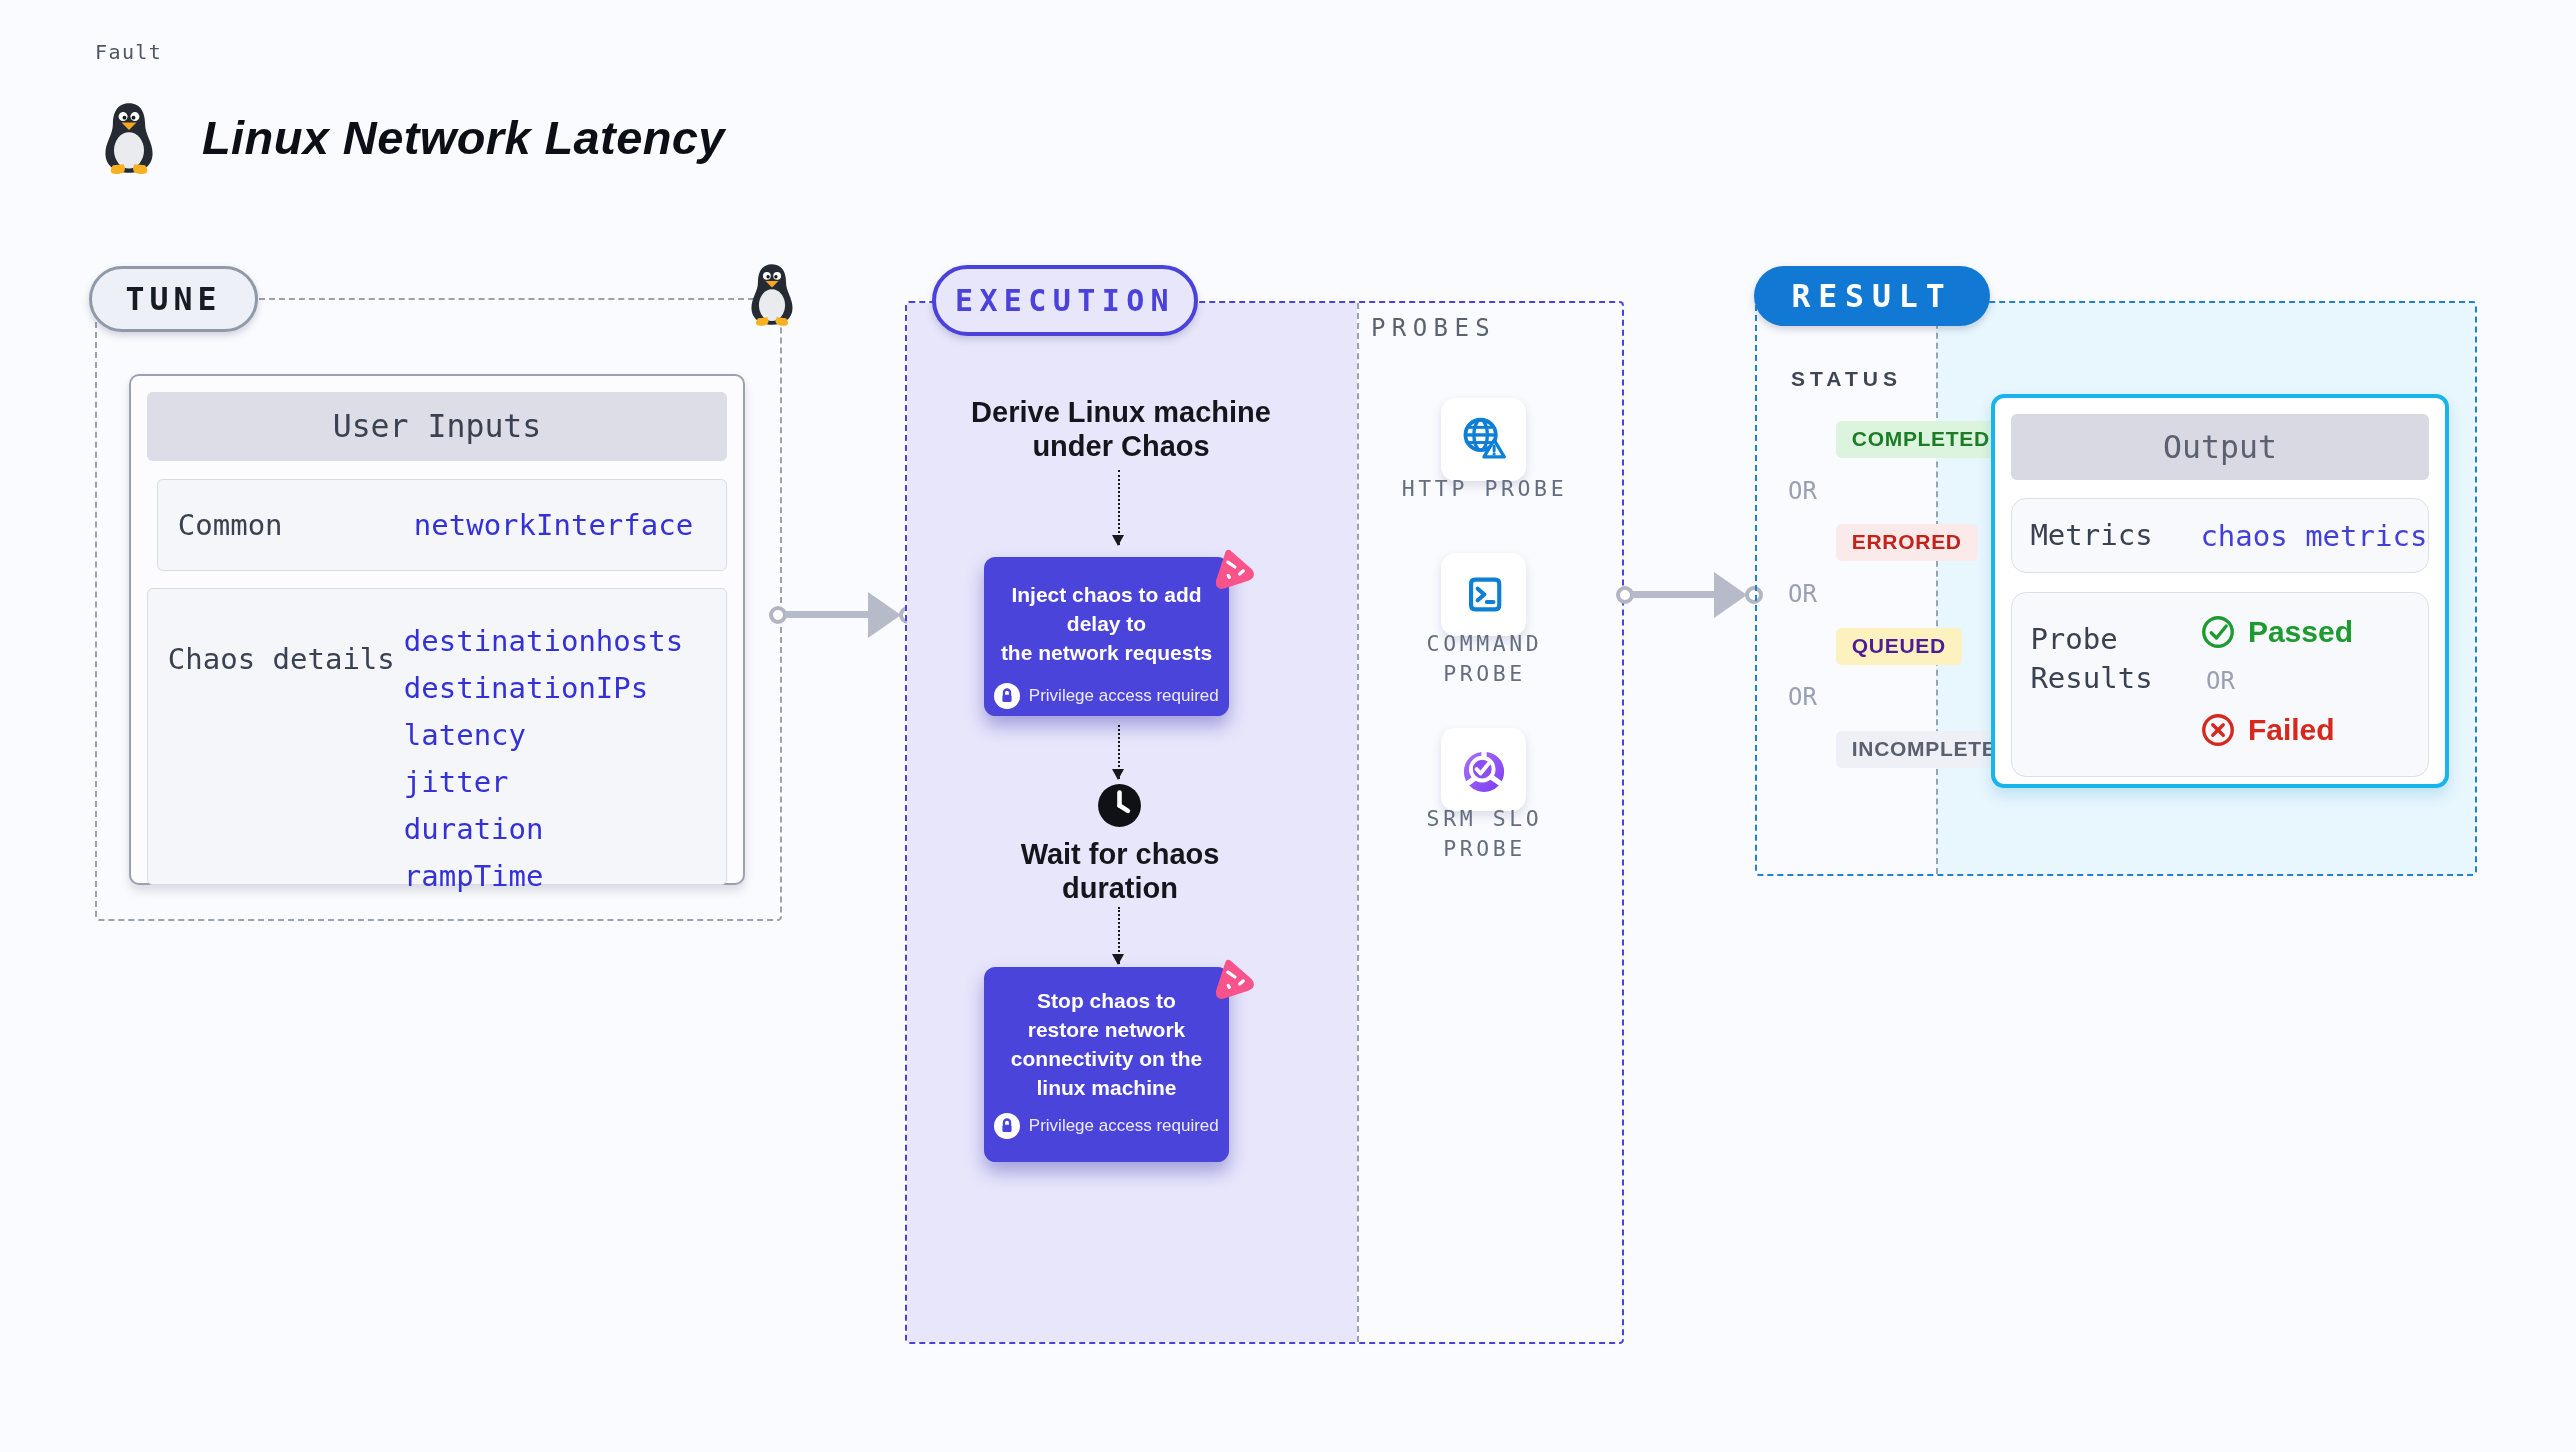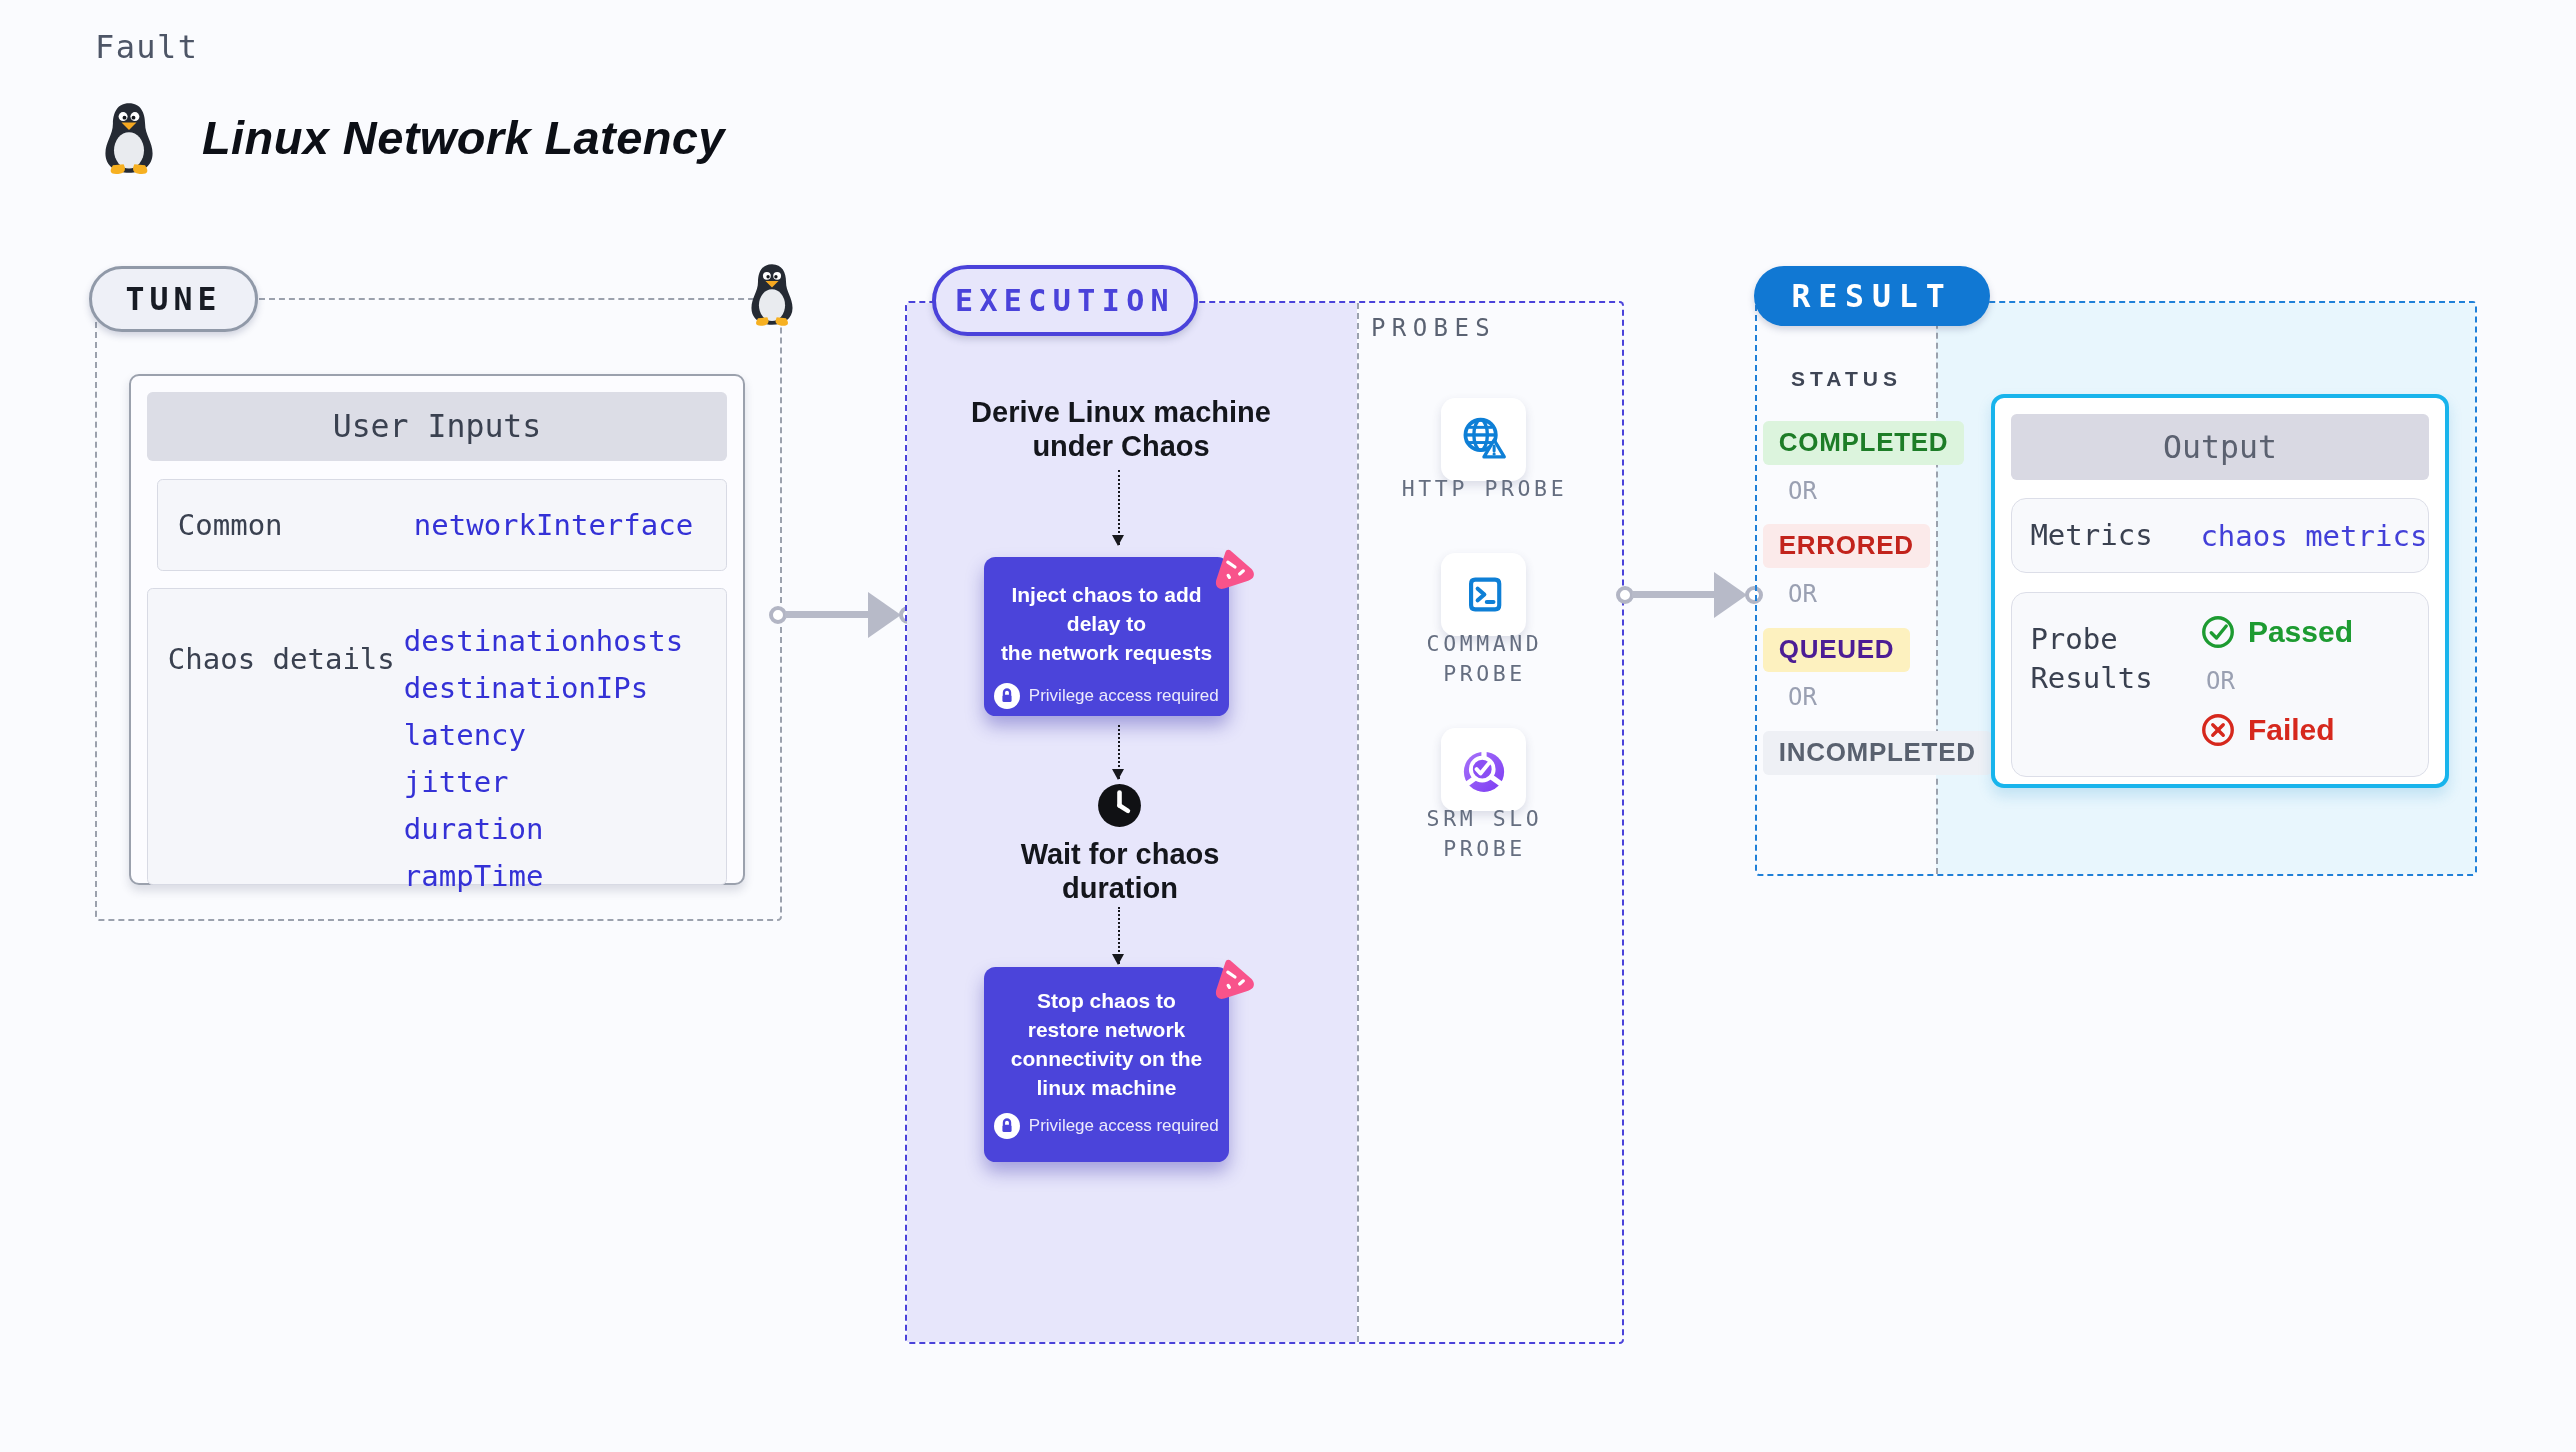--- a/index.html
+++ b/index.html
@@ -3,21 +3,21 @@
 <meta charset="utf-8">
 <style>
   html,body{margin:0;padding:0;background:#fafbfe;}
   .canvas{position:relative;width:2576px;height:1452px;background:#fafbfe;overflow:hidden;
           font-family:"DejaVu Sans Mono",monospace;color:#1a1e27;}
   .abs{position:absolute;}
   .pre{white-space:pre-line;}
   .sans{font-family:"Liberation Sans","DejaVu Sans",sans-serif;}
 
   
-  .kicker{left:95px;top:28px;font-size:32px;color:#4d5566;letter-spacing:1.4px;}
+  .kicker{left:95px;top:40px;font-size:20px;color:#4d5566;letter-spacing:1.4px;}
   .page-title{left:202px;top:110px;font-size:47px;font-weight:800;color:#0c0f16;letter-spacing:0.4px;font-style:italic;}
 
   
   .pill{display:flex;align-items:center;justify-content:center;border-radius:43px;
         font-weight:bold;box-shadow:0 3.6px 7.2px rgba(60,70,110,.22);}
   .pill-tune{left:89px;top:266px;width:163px;height:60px;background:#eef0f7;border:3.6px solid #9099a8;
              font-size:31.5px;color:#171b24;letter-spacing:5px;}
   .pill-exec{left:932px;top:265px;width:258px;height:63px;background:#e7e6fb;border:4.3px solid #4a42da;
              font-size:30px;color:#4a42da;letter-spacing:6.4px;}
   .pill-result{left:1754px;top:266px;width:236px;height:60px;background:#1178d3;border:none;
@@ -69,21 +69,21 @@
   .probe-card{left:1441px;width:85px;height:83px;background:#ffffff;border-radius:14.3px;
               box-shadow:0 4.3px 10px rgba(60,70,110,.16);display:flex;align-items:center;justify-content:center;}
   .probe-label{left:1377px;width:215px;text-align:center;font-size:21.5px;color:#656e80;
                letter-spacing:3.6px;line-height:30px;}
 
   
   .result-box{left:1755px;top:301px;width:722px;height:575px;border:2.9px dashed #1f80d8;border-radius:4.3px;box-sizing:border-box;}
   .result-fill{position:absolute;left:179px;top:0;right:0;height:100%;background:#e8f6fd;}
   .result-sep{position:absolute;left:179px;top:0;height:100%;border-left:2.1px dashed #9ba1ad;}
   .status-heading{left:1791px;top:367px;font-size:21px;font-weight:bold;color:#3e4555;letter-spacing:5px;}
-  .status-badge{left:1763px;padding:6.4px 15.8px;border-radius:5.7px;font-size:26px;font-weight:bold;letter-spacing:0.7px;}
+  .status-badge{left:1836px;padding:6.4px 15.8px;border-radius:5.7px;font-size:21px;font-weight:bold;letter-spacing:0.7px;}
   .b-completed{background:#dcf4dd;color:#1d7d27;}
   .b-errored{background:#fbeaea;color:#c2231c;}
   .b-queued{background:#fdf1bf;color:#4c1d95;}
   .b-incompleted{background:#eef0f5;color:#59616f;}
   .or{font-size:24px;color:#9aa0b2;}
   .status-or{left:1788px;}
 
   .output-card{left:1991px;top:394px;width:458px;height:394px;background:#ffffff;border:4.3px solid #18b4ec;
                border-radius:13px;box-sizing:border-box;padding:15.8px;box-shadow:0 7.2px 14.3px rgba(24,140,200,.18);}
   .out-header{height:66px;background:#d9d9e3;border-radius:5.7px;display:flex;align-items:center;

